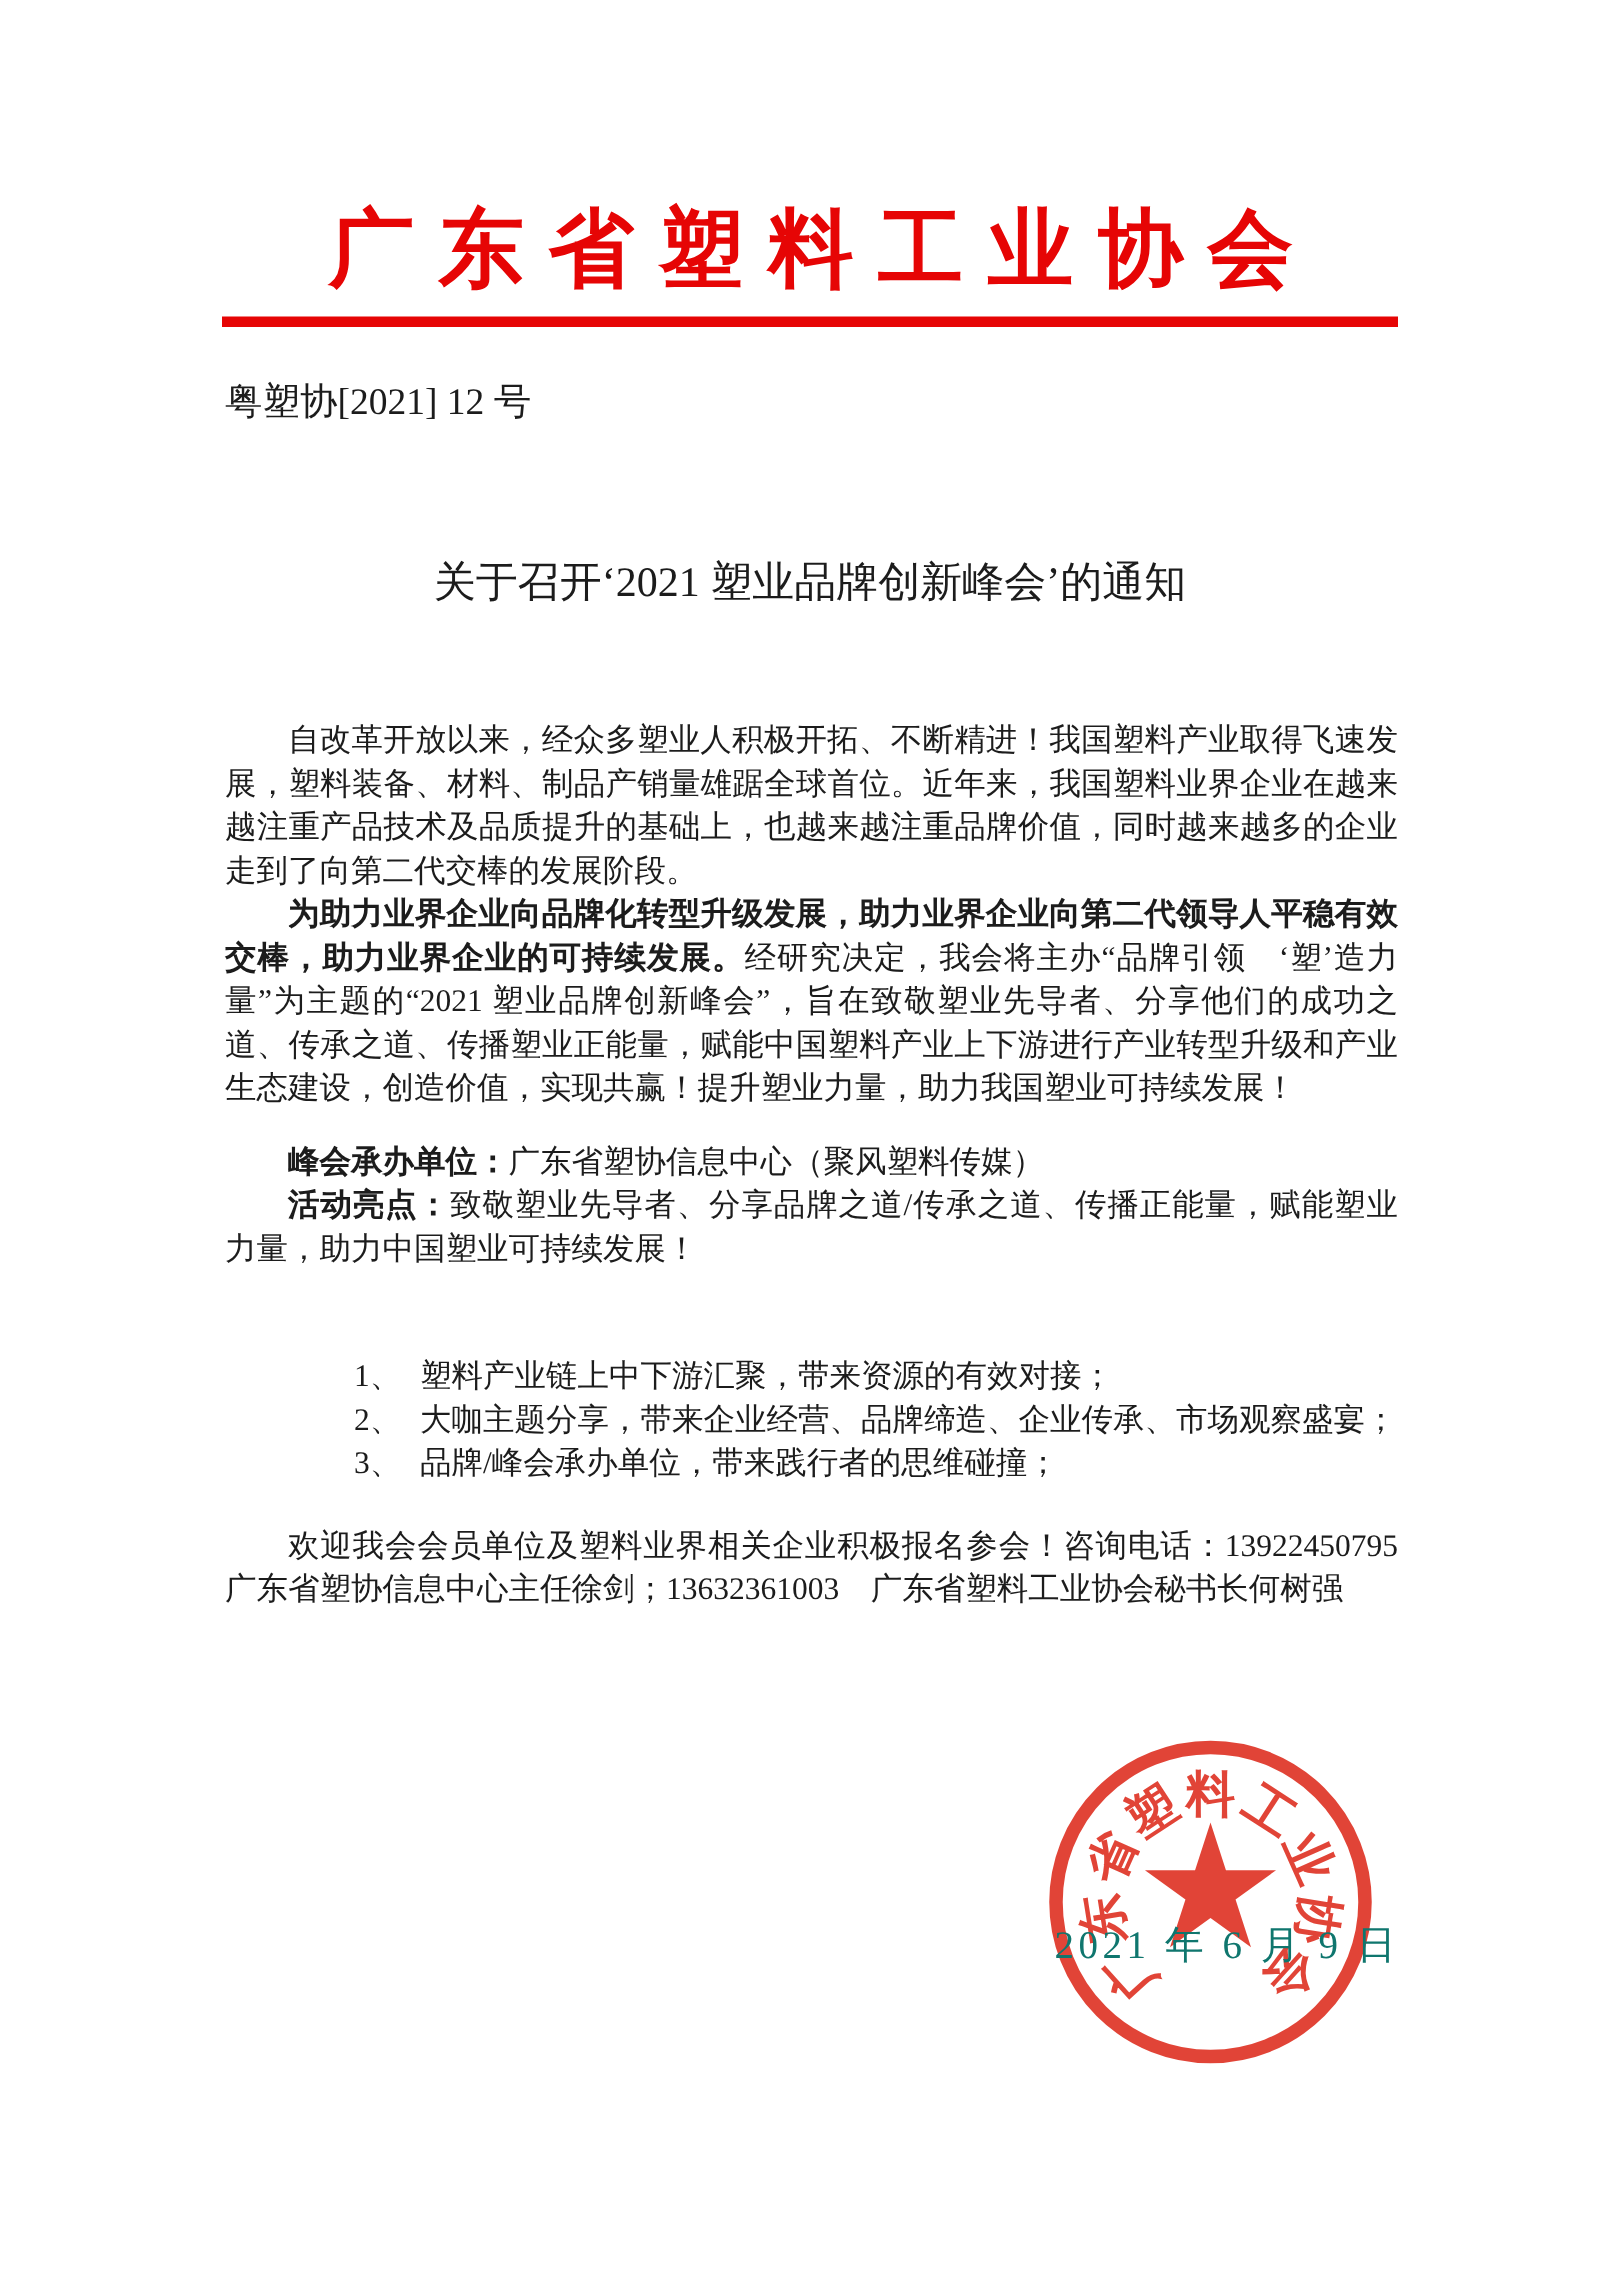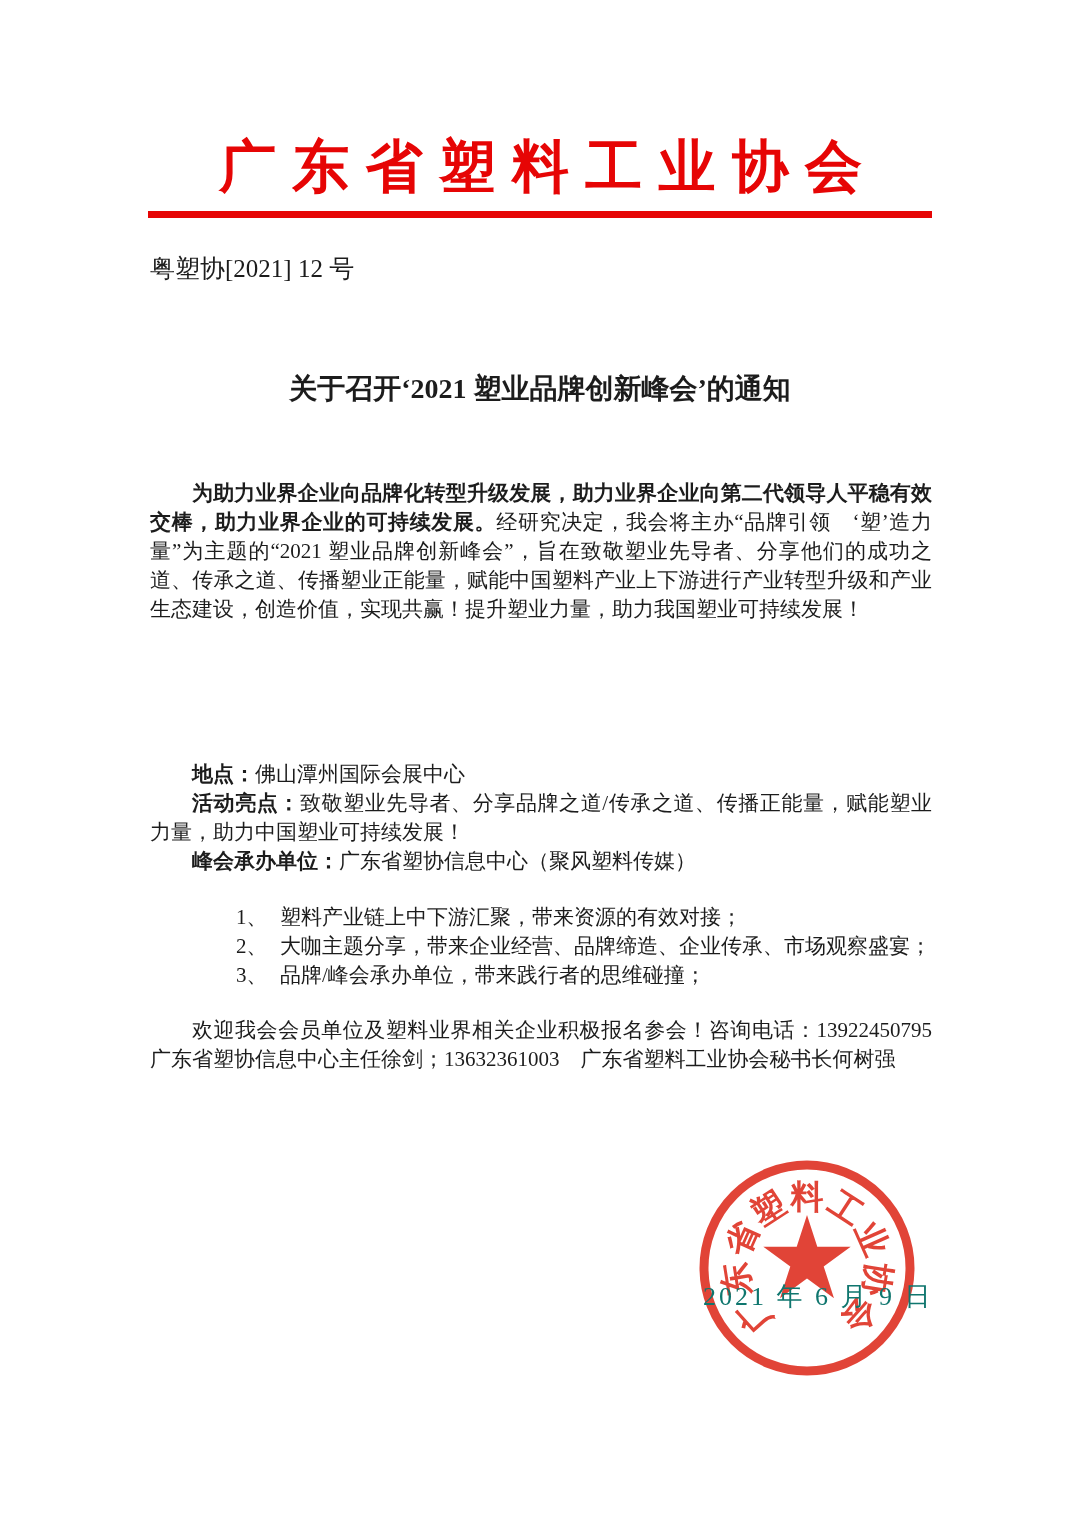--- a/index.html
+++ b/index.html
@@ -32,21 +32,20 @@
     text-align:left;
     font-size:25px;
     line-height:32px;
   }
   .doc-title{
     position:absolute;
     top:370px;left:120px;width:840px;
     text-align:center;
     font-size:28px;
     line-height:38px;
-    font-weight:bold;
   }
   .textblock{
     position:absolute;
     left:150px;width:782px;
     font-size:21px;
     line-height:29px;
     text-align:justify;
   }
   .textblock p{margin:0;text-indent:2em;}
   .intro{top:479px;}
@@ -87,27 +86,27 @@
 
   <div class="org-name" style="color: rgb(230, 5, 5);">广 东 省 塑 料 工 业 协 会</div>
 
   <div class="header-rule" style="background: rgb(230, 5, 5);"></div>
 
   <div class="doc-number">粤塑协[2021] 12 号</div>
 
   <div class="doc-title">关于召开‘2021 塑业品牌创新峰会’的通知</div>
 
   <div class="textblock intro">
+    <p>自改革开放以来，经众多塑业人积极开拓、不断精进！我国塑料产业取得飞速发展，塑料装备、材料、制品产销量雄踞全球首位。近年来，我国塑料业界企业在越来越注重产品技术及品质提升的基础上，也越来越注重品牌价值，同时越来越多的企业走到了向第二代交棒的发展阶段。</p>
     <p><b>为助力业界企业向品牌化转型升级发展，助力业界企业向第二代领导人平稳有效交棒，助力业界企业的可持续发展。</b><span>经研究决定，我会将主办“品牌引领　‘塑’造力量”为主题的“2021 塑业品牌创新峰会”，旨在致敬塑业先导者、分享他们的成功之道、传承之道、传播塑业正能量，赋能中国塑料产业上下游进行产业转型升级和产业生态建设，创造价值，实现共赢！提升塑业力量，助力我国塑业可持续发展！</span></p>
   </div>
 
   <div class="textblock details-block">
-    <p class="detail-line"><span class="detail-label">地点：</span><span>佛山潭州国际会展中心</span></p>
+    <p class="detail-line"><span class="detail-label">峰会承办单位：</span><span>广东省塑协信息中心（聚风塑料传媒）</span></p>
     <p class="detail-line"><span class="detail-label">活动亮点：</span><span>致敬塑业先导者、分享品牌之道/传承之道、传播正能量，赋能塑业力量，助力中国塑业可持续发展！</span></p>
-    <p class="detail-line"><span class="detail-label">峰会承办单位：</span><span>广东省塑协信息中心（聚风塑料传媒）</span></p>
   </div>
 
   <div class="textblock list-block">
     <div class="list-item">
       <span class="list-num">1、</span>
       <span class="list-text">塑料产业链上中下游汇聚，带来资源的有效对接；</span>
     </div>
     <div class="list-item">
       <span class="list-num">2、</span>
       <span class="list-text">大咖主题分享，带来企业经营、品牌缔造、企业传承、市场观察盛宴；</span>

